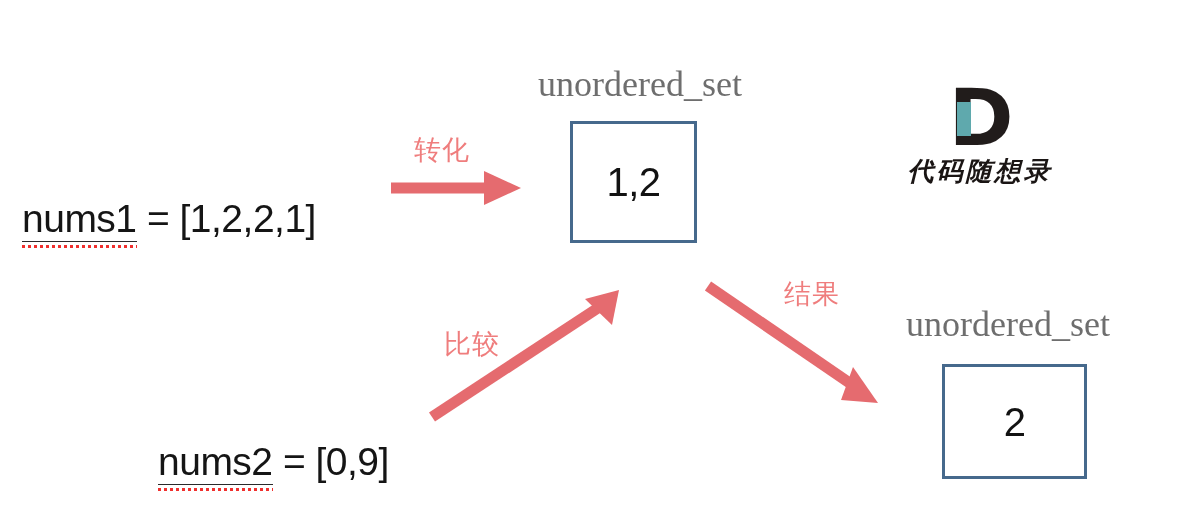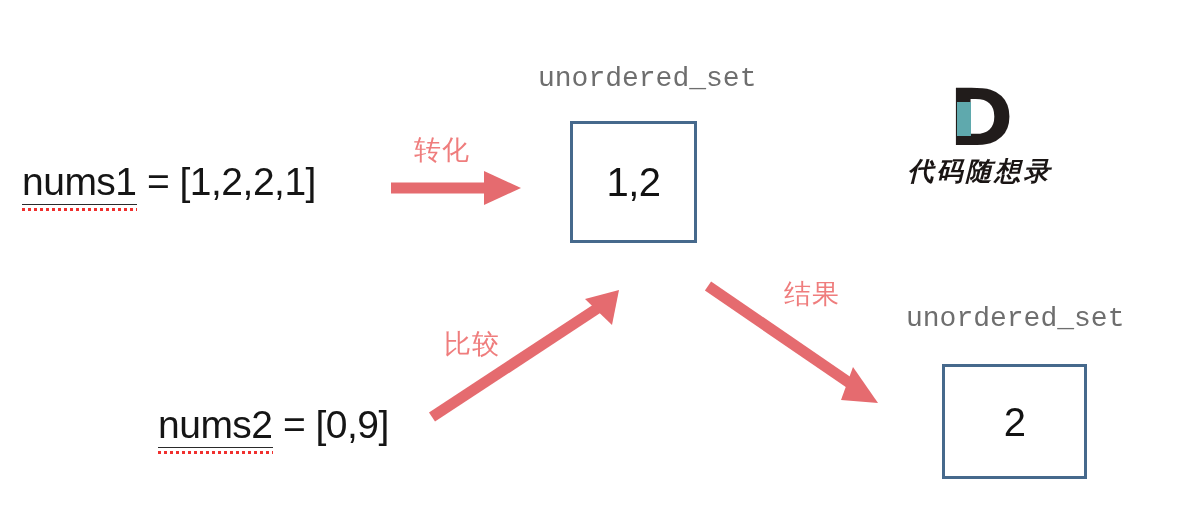--- a/index.html
+++ b/index.html
@@ -20,20 +20,21 @@
   }
   .abs { position: absolute; }
 
   
   .expr {
     font-family: "Liberation Sans", "DejaVu Sans", sans-serif;
     font-size: 39px;
     color: #151515;
     white-space: nowrap;
     letter-spacing: -0.5px;
+    margin-top: 37px;
   }
   .expr .varname {
     position: relative;
     display: inline-block;
     border-bottom: 1px solid #2a2a2a;
   }
   
   .expr .varname::after {
     content: "";
     position: absolute;
@@ -45,22 +46,22 @@
         to right,
         #f0302e 0px, #f0302e 3px,
         rgba(255,255,255,0) 3px, rgba(255,255,255,0) 6px);
   }
 
   #nums1-expr { left: 22px;  top: 160px; }
   #nums2-expr { left: 158px; top: 403px; }
 
   
   .set-caption {
-    font-family: Liberation Mono, monospace;
-    font-size: 28px;
+    font-family: Liberation Serif, serif;
+    font-size: 36px;
     color: #6e6e6e;
     white-space: nowrap;
   }
   #caption-1 { left: 538px; top: 63px; }
   #caption-2 { left: 906px; top: 303px; }
 
   
   .set-box {
     box-sizing: border-box;
     border: 3px solid #46698c;

